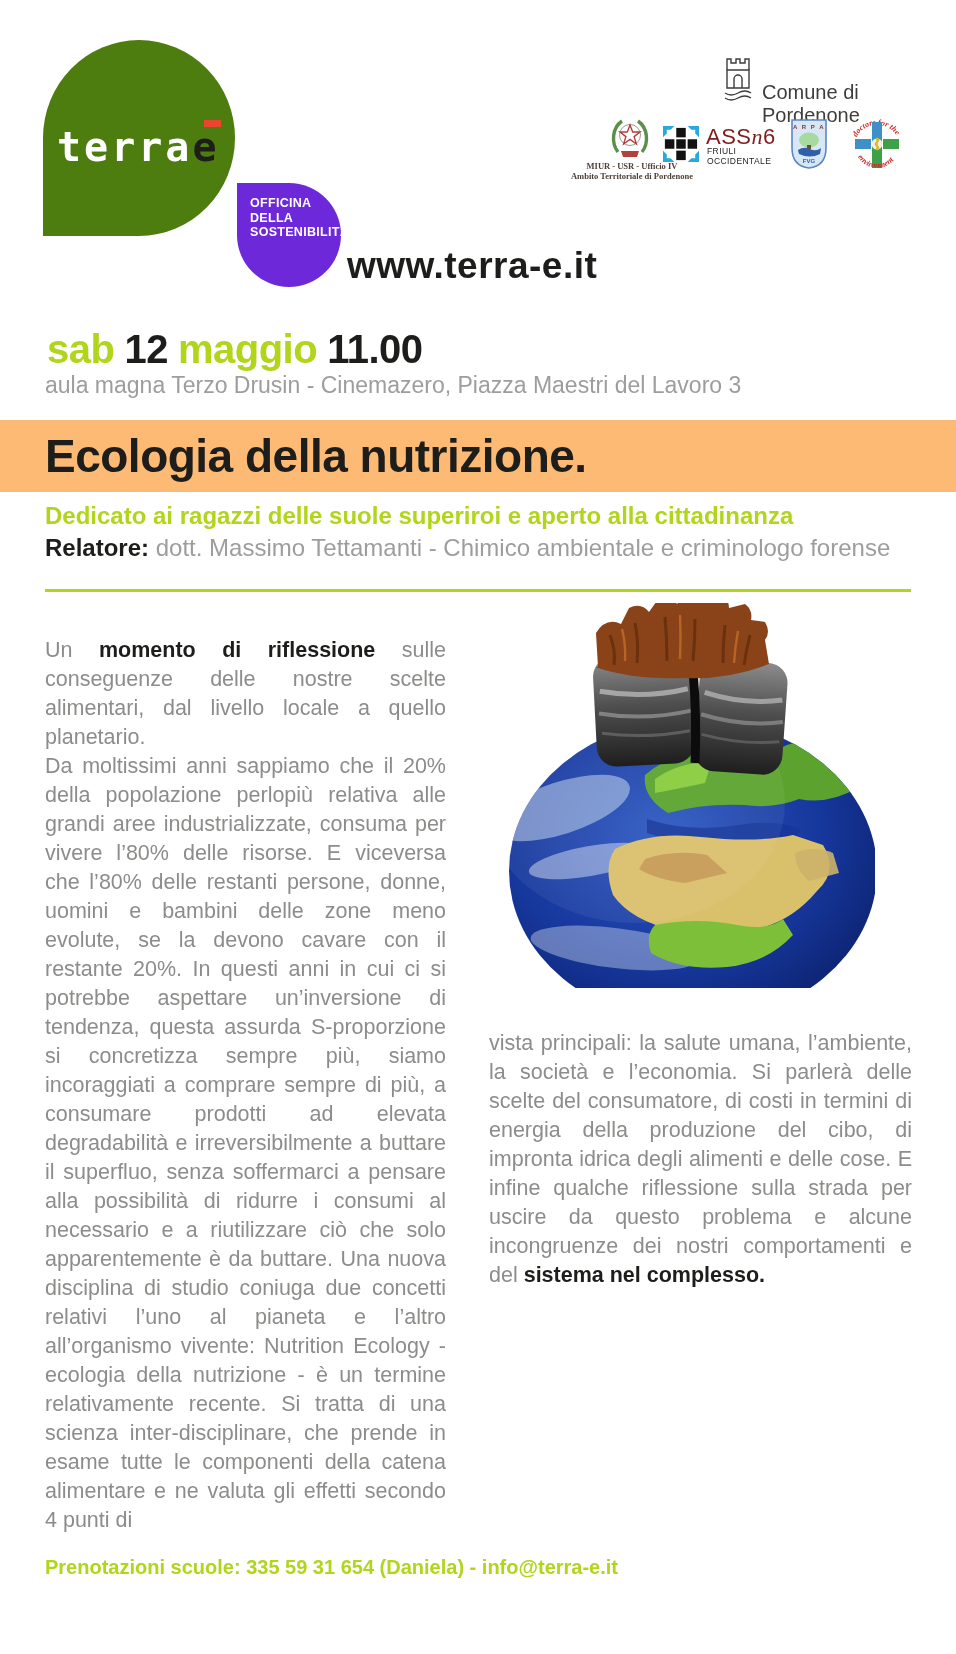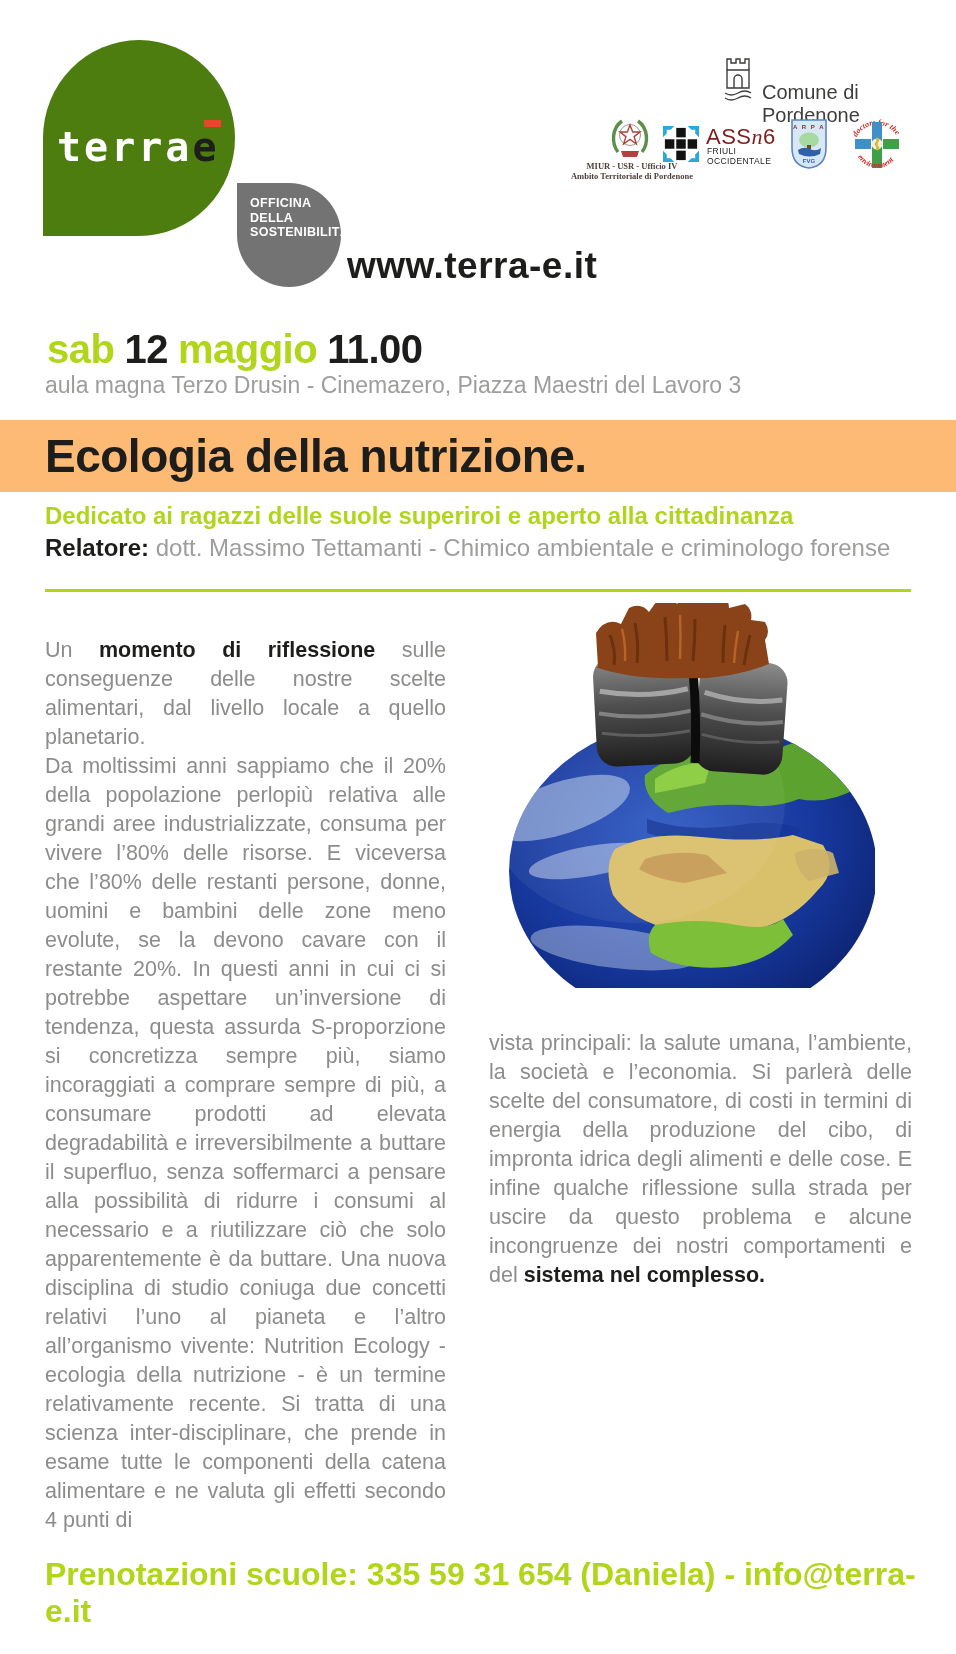--- a/index.html
+++ b/index.html
@@ -8,21 +8,21 @@
 
   
   .drop-green{position:absolute;left:43px;top:40px;width:192px;height:196px;
               background:#4d7c0f;border-radius:50% 50% 50% 0;}
   .logo-word{position:absolute;left:14px;top:84px;font-family:"DejaVu Sans Mono",monospace;
              font-weight:bold;font-size:40px;letter-spacing:3px;color:#ffffff;white-space:nowrap;}
   .logo-e-wrap{position:relative;display:inline-block;}
   .logo-e{color:#1d1d1b;}
   .logo-accent{position:absolute;top:-4px;right:-1px;width:17px;height:7px;background:#e8472e;}
   .drop-black{position:absolute;left:237px;top:183px;width:104px;height:104px;
-              background:#737373;border-radius:0 50% 50% 50%;}
+              background:#6d28d9;border-radius:0 50% 50% 50%;}
   .officina{position:absolute;left:13px;top:13px;color:#fff;font-weight:bold;
             font-size:12.5px;line-height:14.5px;letter-spacing:.3px;white-space:nowrap;}
   .website{position:absolute;left:347px;top:245px;font-size:37px;font-weight:bold;
            color:#1d1d1b;letter-spacing:.5px;}
 
   .comune-crest{position:absolute;left:722px;top:54px;}
   .comune-label{position:absolute;left:762px;top:81px;font-size:20px;color:#3d3d3b;}
   .miur-emblem{position:absolute;left:609px;top:116px;}
   .miur-caption{position:absolute;left:550px;top:161px;width:164px;text-align:center;
                 font-family:"Liberation Serif",serif;font-weight:bold;font-size:8.5px;
@@ -51,21 +51,21 @@
   .divider{position:absolute;left:45px;top:589px;width:866px;height:3px;background:#b1d51a;}
 
   
   .col{font-size:21.5px;line-height:29px;color:#8c8c8b;text-align:justify;}
   .col b{color:#1d1d1b;font-weight:bold;}
   .col-left{position:absolute;left:45px;top:614px;width:401px;white-space:pre-line;}
   .col-right{position:absolute;left:489px;top:1007px;width:423px;}
   .hero{position:absolute;left:495px;top:603px;}
 
   
-  .footer{position:absolute;left:45px;top:1556px;font-size:32px;font-weight:bold;color:#b1d51a;}
+  .footer{position:absolute;left:45px;top:1556px;font-size:20px;font-weight:bold;color:#b1d51a;}
 </style>
 </head>
 <body>
 
 <div class="page">
 
   <div class="drop-green">
     <div class="logo-word">
       <span>terra</span><span class="logo-e-wrap"><span class="logo-e">e</span><i class="logo-accent"></i></span>
     </div>

